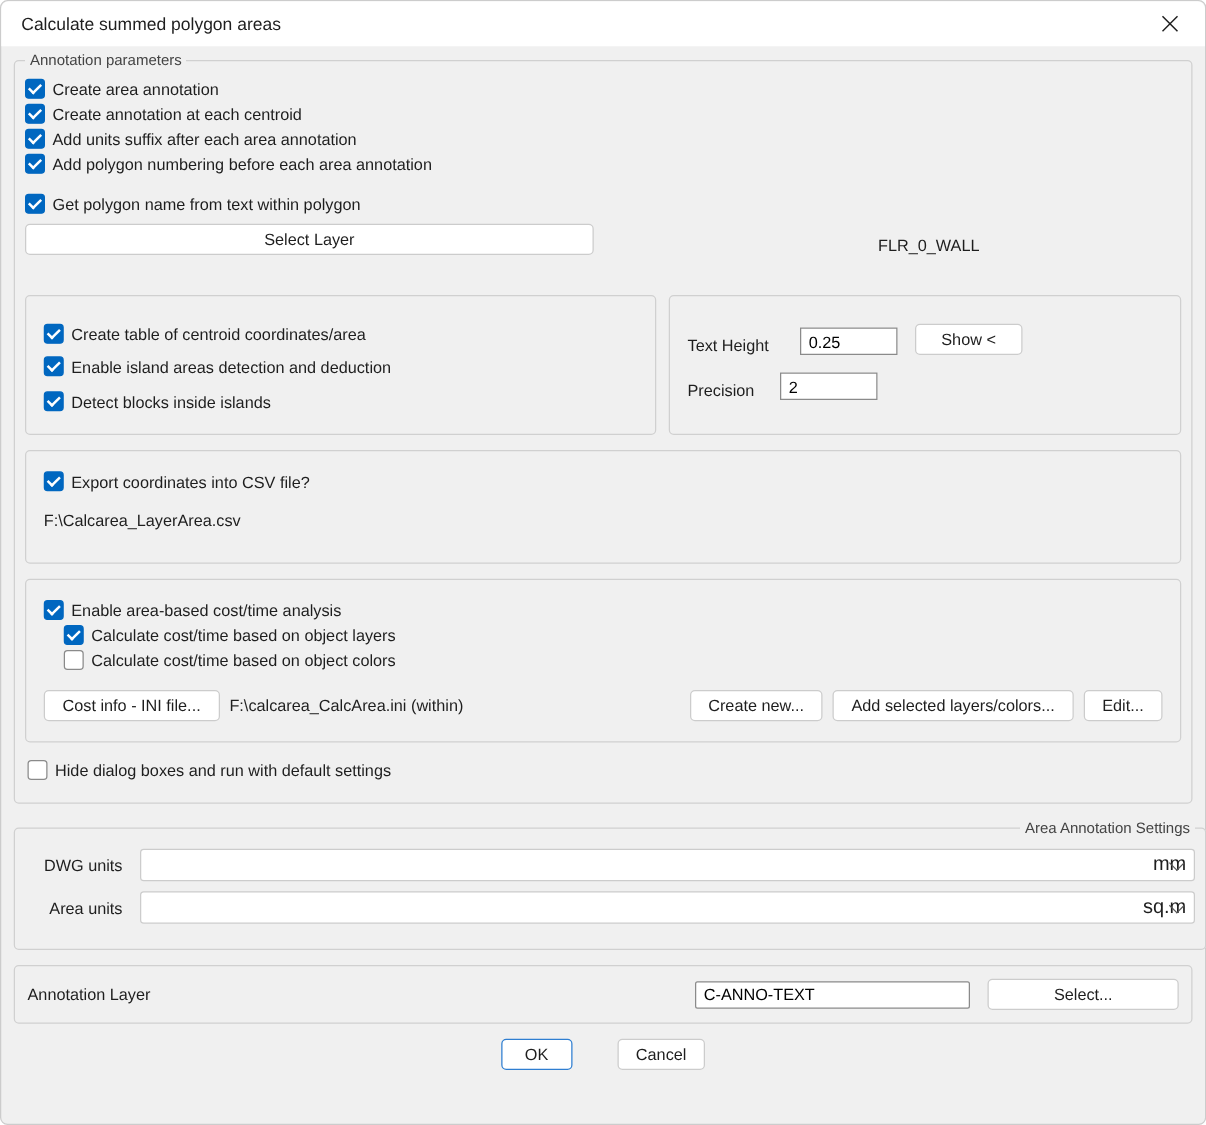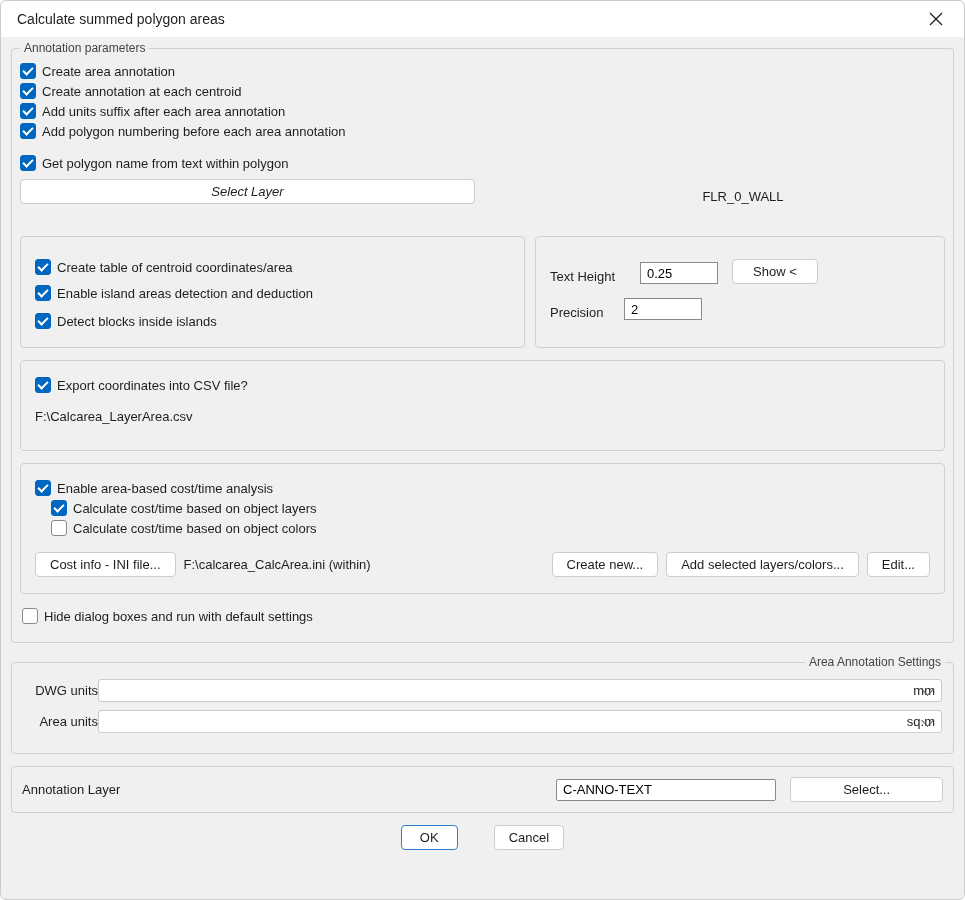--- a/index.html
+++ b/index.html
@@ -93,21 +93,20 @@
       border: 1px solid #cccccc;
       border-radius: 4px;
       padding: 4px 14px;
       cursor: pointer;
       font-size: 13px;
       color: #1e1e1e;
     }
     .btn-wide {
       width: 455px;
       text-align: center;
-      font-style: italic;
     }
     .btn-export {
       width: 475px;
       text-align: center;
       border: 1px solid #2e7ed1;
       color: #1e1e1e;
     }
     .input-txt {
       border: 1px solid #8a8a8a;
       border-radius: 2px;
@@ -126,41 +125,41 @@
       padding: 18px 14px;
       background: #f0f0f0;
     }
     .panel-left { flex: 0 0 505px; }
     .panel-right { flex: 1; padding: 18px 14px 14px 14px;}
     .lbl { white-space: nowrap; }
     .sel {
       border: 1px solid #cccccc;
       border-radius: 3px;
       background: #ffffff;
-      font-size: 13px;
+      font-size: 16px;
       padding: 3px 6px;
       width: 844px;
       cursor: pointer;
     }
     .sel-wrap { position: relative; display: inline-block; }
     .sel-wrap::after {
       content: "";
       position: absolute;
       right: 10px; top: 50%;
       width: 8px; height: 8px;
       margin-top: -6px;
       border: solid #555;
       border-width: 0 1px 1px 0;
       transform: rotate(45deg);
       pointer-events: none;
     }
     .anno-row {
       display: flex;
       align-items: center;
-      gap: 0;
+      gap: 14px;
       padding: 4px 0;
     }
     .anno-row .label { width: 78px; }
     .footer {
       display: flex;
       justify-content: center;
       gap: 36px;
       margin-top: 12px;
     }
     .default-btn {

